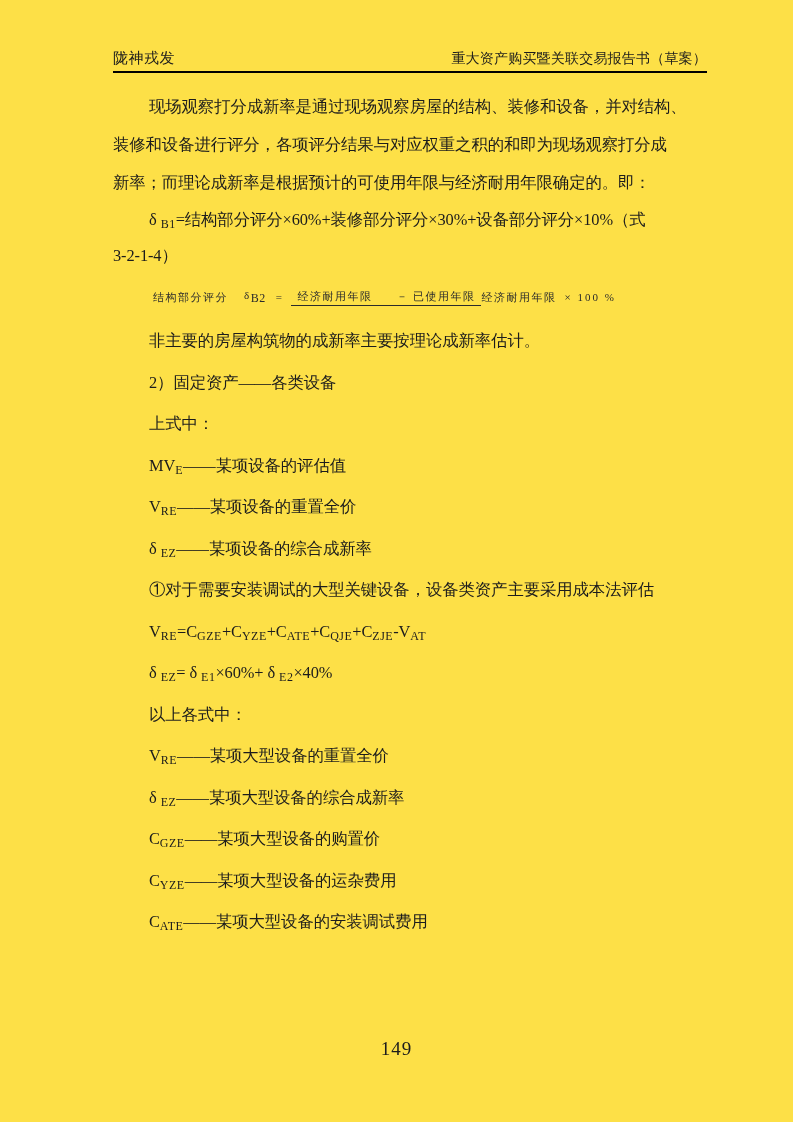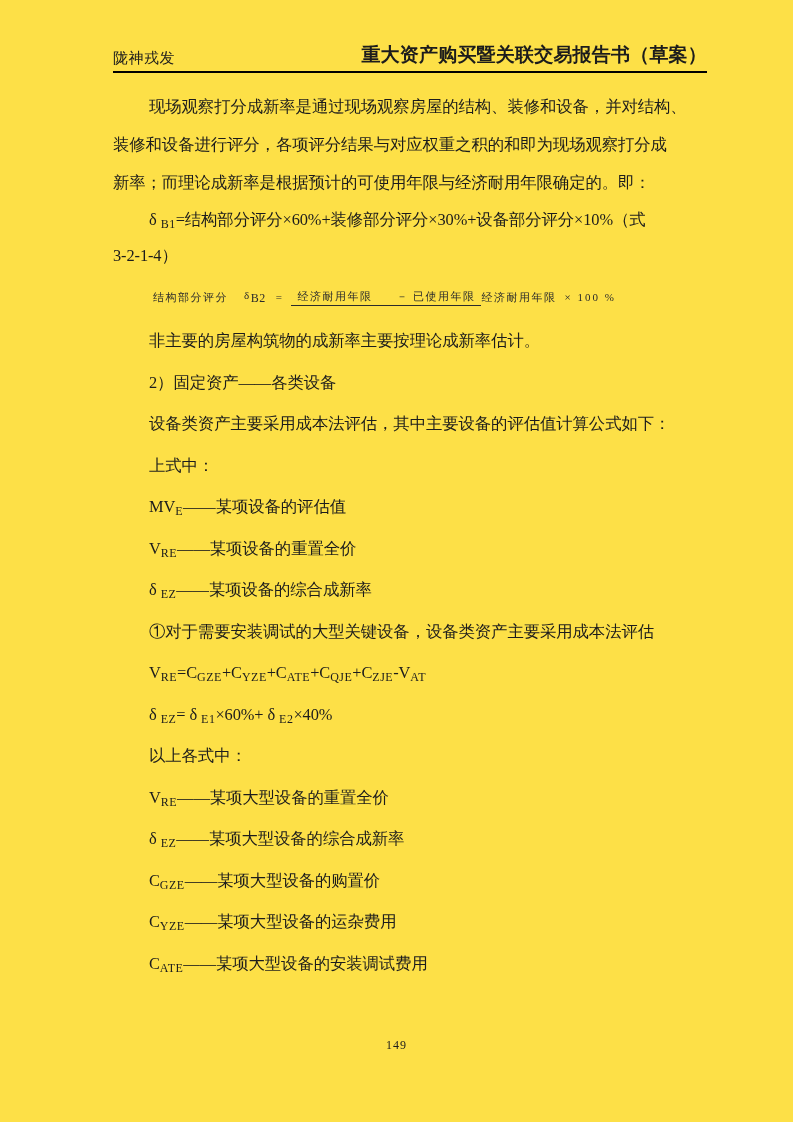--- a/index.html
+++ b/index.html
@@ -7,21 +7,21 @@
     position:relative; width:793px; height:1122px; background:#fde047;
     font-family:"Liberation Serif","DejaVu Serif",serif;
     color:#1c1c1c; overflow:hidden;
   }
   
   .header {
     position:absolute; left:113px; top:44px; width:594px; height:24px;
     display:flex; justify-content:space-between; align-items:flex-end;
   }
   .header-left  { font-size:15px; letter-spacing:0.5px; }
-  .header-right { font-size:19px; font-weight:bold; letter-spacing:0.2px;text-align:right; }
+  .header-right { font-size:14px; font-weight:normal; letter-spacing:0.2px;text-align:right; }
   .header-rule  { position:absolute; left:113px; top:71px; width:594px; height:2px; background:#000; }
 
   
   .content { position:absolute; left:113px; top:88px; width:584px; }
   .line { white-space:pre; font-size:16.4px; letter-spacing:-0.1px; }
   .p1i, .p1   { line-height:38px;   height:38px; }
   .fmla, .fmlb{ line-height:36px;   height:36px; }
   .std        { line-height:41.5px; height:41.5px; }
   .p1i, .fmla, .std { padding-left:36px; }
   .sub { font-size:12px; letter-spacing:0.5px; vertical-align:-3px; }
@@ -36,21 +36,21 @@
   .frac-eq     { margin-left:10px; }
   .fraction    { display:inline-flex; flex-direction:row; align-items:center; margin-left:8px; }
   .frac-num    { display:flex; border-bottom:1.5px solid #2b2b2b; padding:0 6px 1px 6px; }
   .frac-minus  { margin-left:24px; margin-right:4px; }
   .frac-den    { padding-top:1px; }
   .frac-suffix { margin-left:8px; letter-spacing:2px;text-align:center; }
 
   
   .page-number {
     position:absolute; left:0; top:1038px; width:100%;
-    text-align:center; font-size:12px; letter-spacing:1px;
+    text-align:center; font-size:19px; letter-spacing:1px;
   }
 </style>
 </head>
 <body>
 
 <div class="page">
   <div class="header">
     <span class="header-left">陇神戎发</span>
     <span class="header-right">重大资产购买暨关联交易报告书（草案）</span>
   </div>
@@ -58,21 +58,20 @@
 
   <div class="content">
       <div class="line p1i"><span>现场观察打分成新率是通过现场观察房屋的结构、装修和设备，并对结构、</span></div>
       <div class="line p1"><span>装修和设备进行评分，各项评分结果与对应权重之积的和即为现场观察打分成</span></div>
       <div class="line p1"><span>新率；而理论成新率是根据预计的可使用年限与经济耐用年限确定的。即：</span></div>
       <div class="line fmla"><span>δ </span><span class="sub">B1</span><span>=结构部分评分×60%+装修部分评分×30%+设备部分评分×10%（式</span></div>
       <div class="line fmlb"><span>3-2-1-4）</span></div>
       <div class="frac-line"><span class="frac-label">结构部分评分</span><span class="frac-sym">δ<span class="sub">B2</span></span><span class="frac-eq">=</span><span class="fraction"><span class="frac-num"><span>经济耐用年限</span><span class="frac-minus">－</span><span>已使用年限</span></span><span class="frac-den">经济耐用年限</span></span><span class="frac-suffix">× 100 %</span></div>
       <div class="line std"><span>非主要的房屋构筑物的成新率主要按理论成新率估计。</span></div>
       <div class="line std"><span>2）固定资产——各类设备</span></div>
-      <div class="line std"><span>设备类资产主要采用成本法评估，其中主要设备的评估值计算公式如下：</span></div>
       <div class="line std"><span>上式中：</span></div>
       <div class="line std"><span>MV</span><span class="sub">E</span><span>——某项设备的评估值</span></div>
       <div class="line std"><span>V</span><span class="sub">RE</span><span>——某项设备的重置全价</span></div>
       <div class="line std"><span>δ </span><span class="sub">EZ</span><span>——某项设备的综合成新率</span></div>
       <div class="line std"><span>①对于需要安装调试的大型关键设备，设备类资产主要采用成本法评估</span></div>
       <div class="line std"><span>V</span><span class="sub">RE</span><span>=C</span><span class="sub">GZE</span><span>+C</span><span class="sub">YZE</span><span>+C</span><span class="sub">ATE</span><span>+C</span><span class="sub">QJE</span><span>+C</span><span class="sub">ZJE</span><span>-V</span><span class="sub">AT</span></div>
       <div class="line std"><span>δ </span><span class="sub">EZ</span><span>= δ </span><span class="sub">E1</span><span>×60%+ δ </span><span class="sub">E2</span><span>×40%</span></div>
       <div class="line std"><span>以上各式中：</span></div>
       <div class="line std"><span>V</span><span class="sub">RE</span><span>——某项大型设备的重置全价</span></div>
       <div class="line std"><span>δ </span><span class="sub">EZ</span><span>——某项大型设备的综合成新率</span></div>

